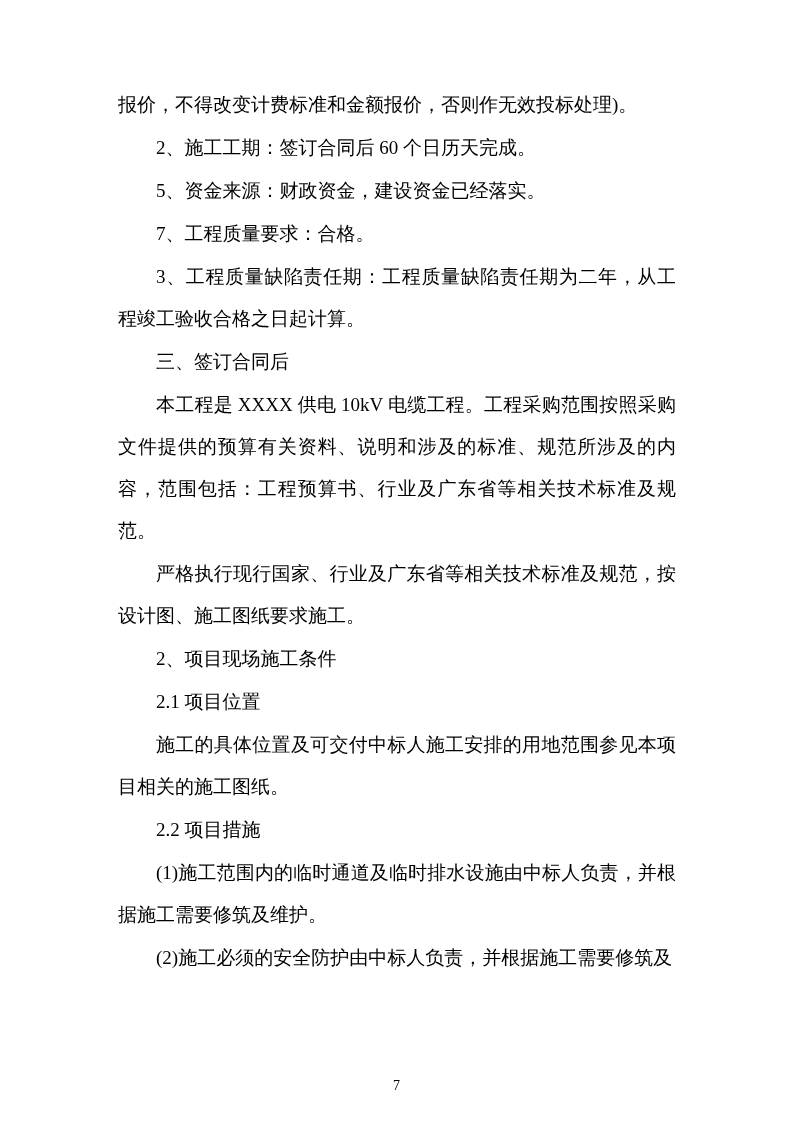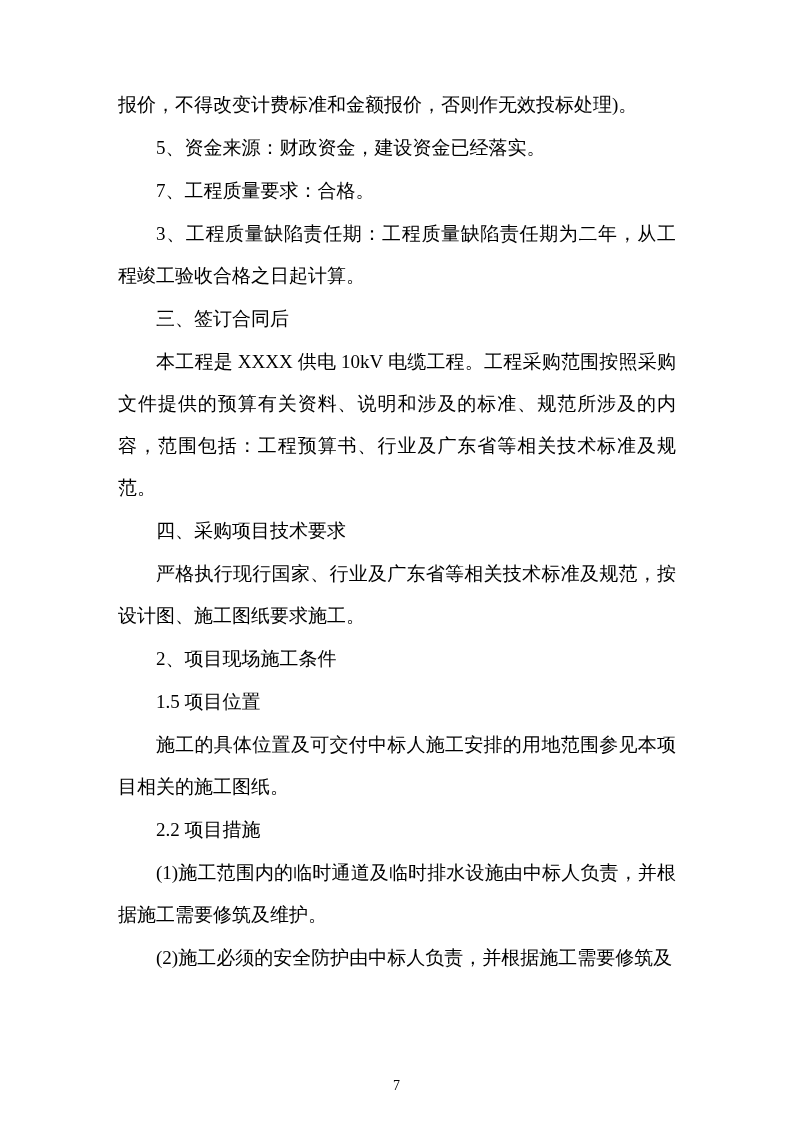--- a/index.html
+++ b/index.html
@@ -44,29 +44,29 @@
     font-size: 14px;
     line-height: 20px;
   }
 </style>
 </head>
 <body>
 
 <div class="page">
   <main class="content">
     <p class="p-cont">报价，不得改变计费标准和金额报价，否则作无效投标处理)。</p>
+    <p class="p-ind">2、施工工期：签订合同后 60 个日历天完成。</p>
     <p class="p-ind">5、资金来源：财政资金，建设资金已经落实。</p>
     <p class="p-ind">7、工程质量要求：合格。</p>
     <p class="p-ind">3、工程质量缺陷责任期：工程质量缺陷责任期为二年，从工程竣工验收合格之日起计算。</p>
     <p class="p-ind">三、签订合同后</p>
     <p class="p-ind">本工程是 XXXX 供电 10kV 电缆工程。工程采购范围按照采购文件提供的预算有关资料、说明和涉及的标准、规范所涉及的内容，范围包括：工程预算书、行业及广东省等相关技术标准及规范。</p>
-    <p class="p-ind">四、采购项目技术要求</p>
     <p class="p-ind">严格执行现行国家、行业及广东省等相关技术标准及规范，按设计图、施工图纸要求施工。</p>
     <p class="p-ind">2、项目现场施工条件</p>
-    <p class="p-ind">1.5 项目位置</p>
+    <p class="p-ind">2.1 项目位置</p>
     <p class="p-ind">施工的具体位置及可交付中标人施工安排的用地范围参见本项目相关的施工图纸。</p>
     <p class="p-ind">2.2 项目措施</p>
     <p class="p-ind">(1)施工范围内的临时通道及临时排水设施由中标人负责，并根据施工需要修筑及维护。</p>
     <p class="p-ind">(2)施工必须的安全防护由中标人负责，并根据施工需要修筑及</p>
   </main>
   <footer class="footer">
     <span>7</span>
   </footer>
 </div>
 

